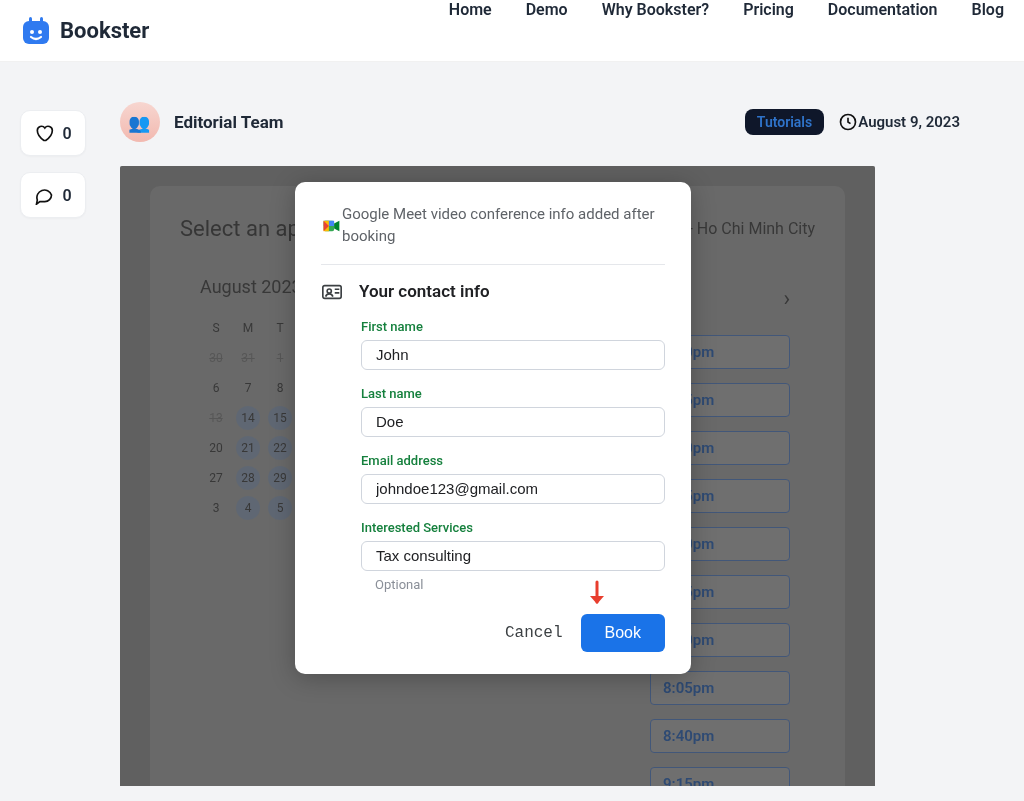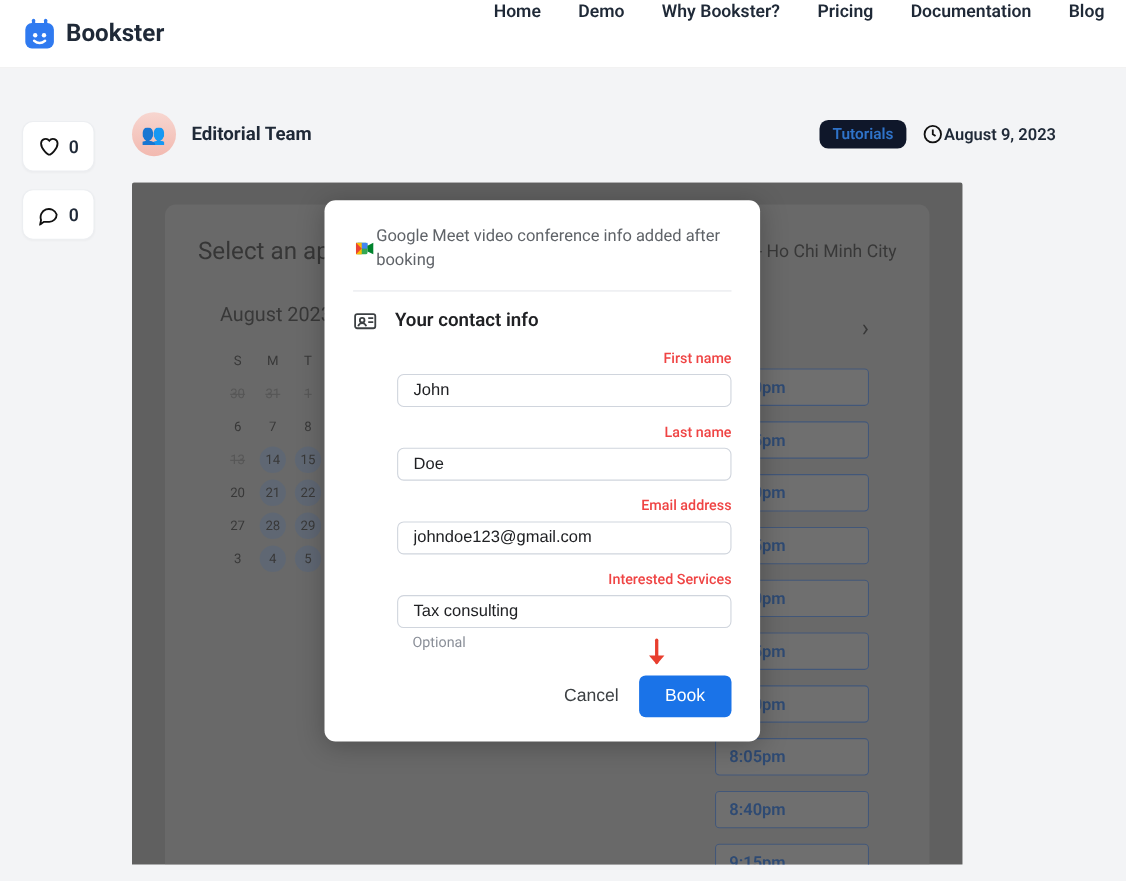--- a/index.html
+++ b/index.html
@@ -40,25 +40,25 @@
   .cal table { border-collapse: collapse; }
   .cal th, .cal td { width:32px; height:30px; text-align:center; font-size:12px; font-weight:400; }
   .cal td.mut { color:#777; text-decoration: line-through; }
   .cal td.sel span { background:#0b57d0; color:#fff; border-radius:50%; display:inline-flex; width:24px; height:24px; align-items:center; justify-content:center; }
   .cal td.av span { background: rgba(100,150,220,0.35); border-radius:50%; display:inline-flex; width:24px; height:24px; align-items:center; justify-content:center; }
   
   .modal { position: absolute; left: 175px; top: 16px; width: 396px; background: #fff; border-radius: 10px; box-shadow: 0 4px 24px rgba(0,0,0,0.25); z-index: 5; padding: 22px 26px 22px 26px; }
   .modal-row { display:flex; align-items:center; color:#5f6368; font-size:15px; line-height:1.45; }
   .modal-sep { border:none; border-top:1px solid #e5e7eb; margin:16px 0; }
   .modal-head { display:flex; gap:16px; font-weight:600; color:#202124; font-size:17px; }
-  .field-label { font-size:13px; color:#ef4444; font-weight:500; margin:16px 0 6px 0;text-align:right; }
+  .field-label { font-size:13px; color:#15803d; font-weight:500; margin:16px 0 6px 0; }
   .field { width:100%; height:30px; border:1px solid #d0d5dd; border-radius:6px; padding:0 14px; font-size:15px; color:#202124; }
   .hint { font-size:13px; color:#8a8f98; margin-top:6px; padding-left:14px; }
   .modal-actions { display:flex; justify-content:flex-end; gap:18px; align-items:center; margin-top:22px; position:relative;}
-  .btn-cancel { background:none; border:none; font-size:16px; color:#3c4043; font-weight:500; cursor:pointer; }
+  .btn-cancel { background:none; border:none; font-size:16px; color:#3c4043; font-weight:500; cursor:pointer;font-family:Liberation Mono, monospace; }
   .btn-book { background:#1a73e8; color:#fff; border:none; border-radius:6px; padding:10px 24px; font-size:16px; font-weight:500; cursor:pointer; }
   .arrow { position:absolute; right: 56px; top: -34px; width: 24px; height: 30px; pointer-events:none;}
   .form-indent { padding-left: 40px; }
 </style>
 </head>
 <body>
 
 <div class="topbar">
   <div class="brand">
     <svg width="32" height="32" viewBox="0 0 32 32">

